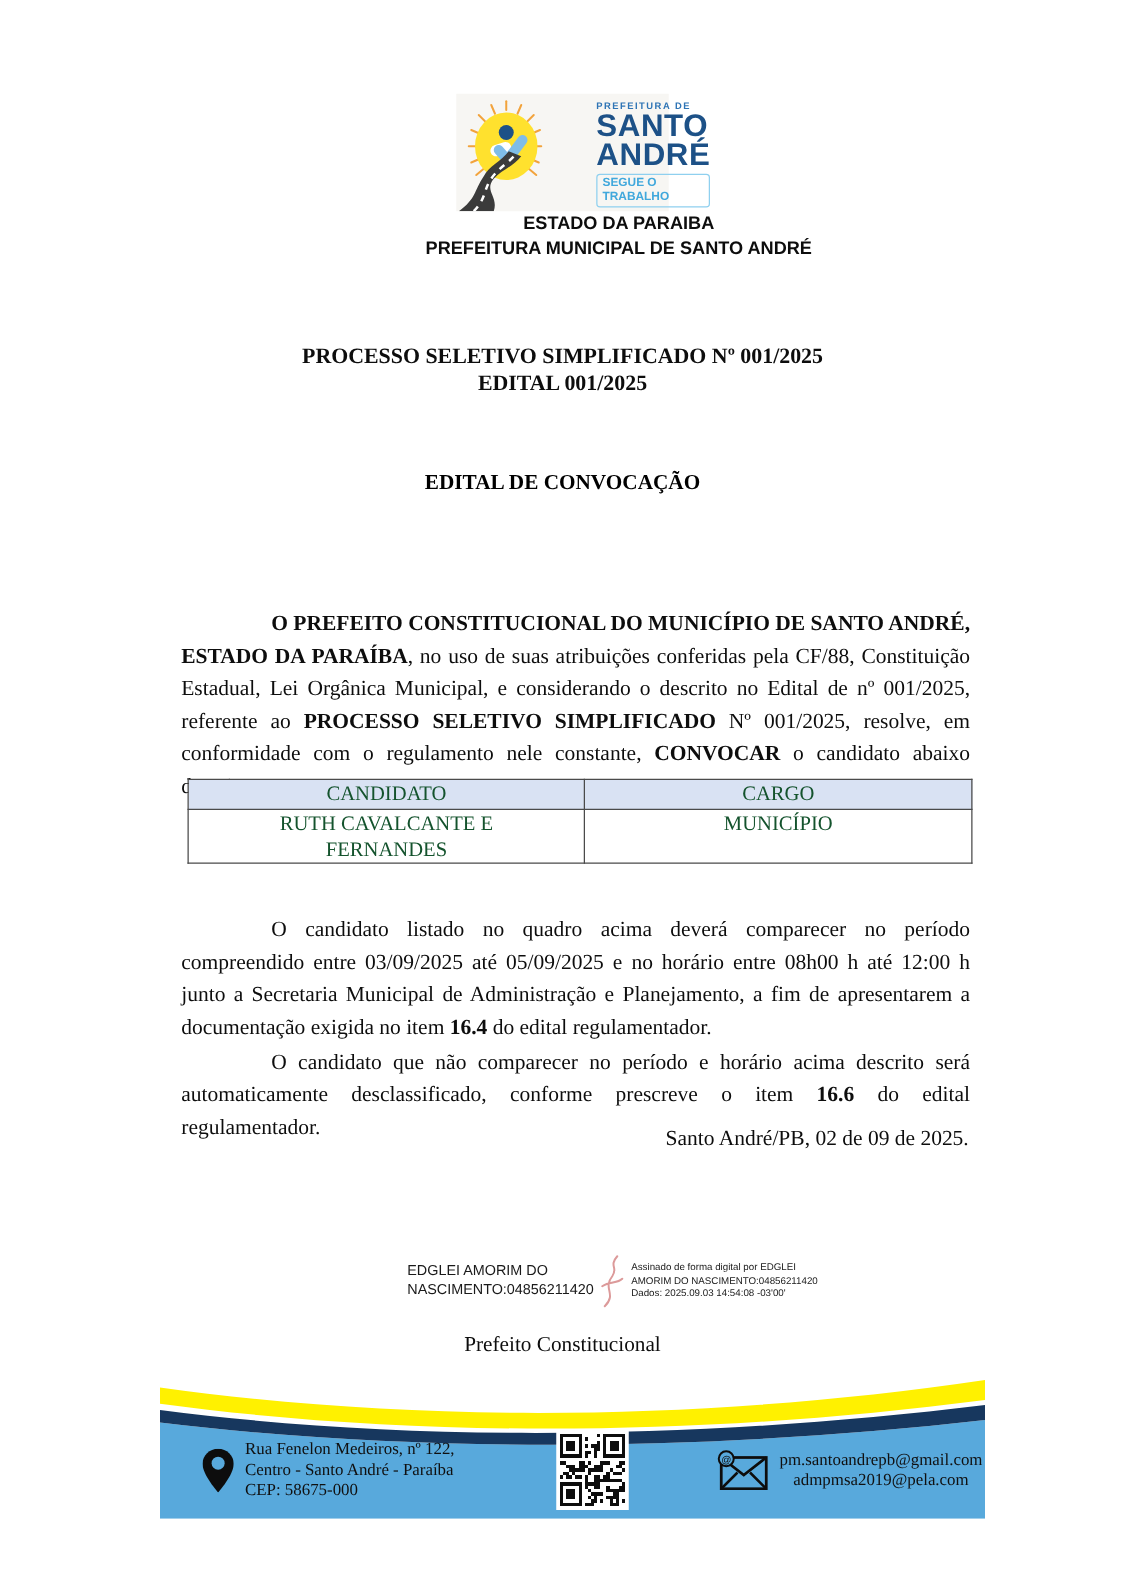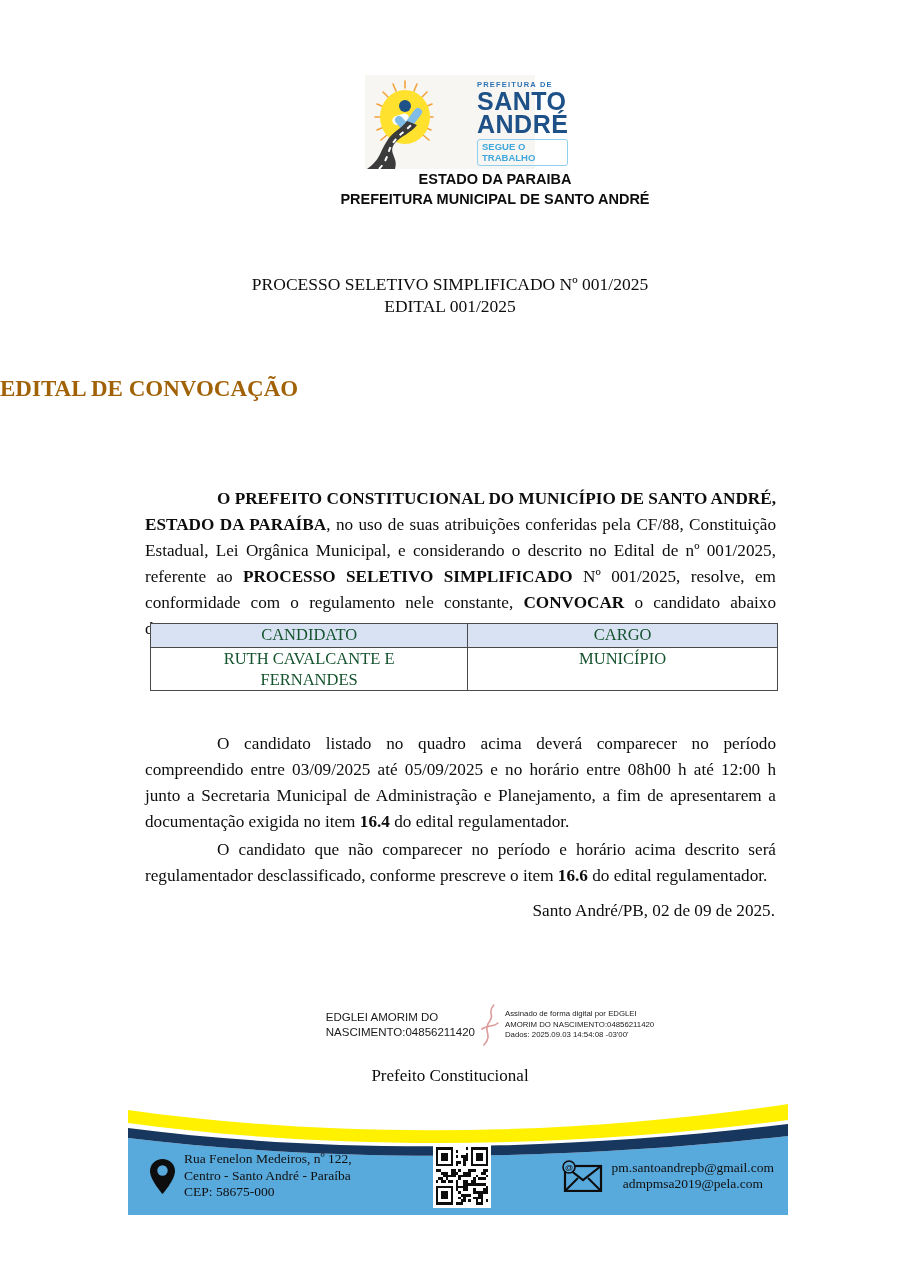--- a/index.html
+++ b/index.html
@@ -34,25 +34,25 @@
   
   .org-lines {
     position:absolute; top:169px; left:0; width:100%; text-align:center;
     font-family:"Liberation Sans", sans-serif; font-weight:bold;
     font-size:14.5px; line-height:20px; color:#0d0d0d;padding-left:45px;
   }
 
   
   .doc-title {
     position:absolute; top:273px; left:0; width:100%; text-align:center;
-    font-weight:normal; font-size:17.5px; line-height:22px; color:#0d0d0d;
+    font-weight:bold; font-size:17.5px; line-height:22px; color:#0d0d0d;
   }
   .doc-subtitle {
-    position:absolute; top:376px; left:0; width:100%; 
-    font-weight:bold; font-size:23px; color:#a16207;
+    position:absolute; top:376px; left:0; width:100%; text-align:center;
+    font-weight:bold; font-size:17px; color:#000000;
   }
 
   
   .para {
     position:absolute; left:145px; width:631px;
     font-size:17.2px; line-height:26px; text-align:justify;
     text-indent:72px; color:#0d0d0d;
   }
   .p1 { top:469px; }
   .p2 { top:714px; }
@@ -93,21 +93,21 @@
     position:absolute; top:1066px; left:0; width:100%; text-align:center;
     font-size:17px; color:#0d0d0d;
   }
 
   
   .footer {
     position:absolute; left:128px; top:1104px; width:660px; height:111px;
   }
   .footer-waves { position:absolute; left:0; top:0; width:660px; height:111px; }
   .footer-content {
-    position:absolute; left:0; bottom:3px; width:100%; height:72px;
+    position:absolute; left:12px; bottom:3px; width:100%; height:72px;
     display:flex; align-items:center; justify-content:space-between;
   }
   .footer-addr {
     display:flex; align-items:center; gap:9px; margin-left:22px;
   }
   .footer-addr-text {
     font-size:13.5px; line-height:16.5px; color:#101010;
   }
   .qr-box { background:#ffffff; padding:3px; line-height:0; margin-left:12px; }
   .footer-emails {
@@ -186,21 +186,21 @@
           <span class="cell-line">RUTH CAVALCANTE E</span>
           <span class="cell-line">FERNANDES</span>
         </td>
         <td>MUNICÍPIO</td>
       </tr>
     </tbody>
   </table>
 
   <p class="para p2"><span>O candidato listado no quadro acima deverá comparecer no período compreendido entre 03/09/2025 até 05/09/2025 e no horário entre 08h00 h até 12:00 h junto a Secretaria Municipal de Administração e Planejamento, a fim de apresentarem a documentação exigida no item </span><b>16.4</b><span> do edital regulamentador.</span></p>
 
-  <p class="para p3"><span>O candidato que não comparecer no período e horário acima descrito será regulamentador desclassificado, conforme prescreve o item </span><b>16.6</b><span> do edital regulamentador.</span></p>
+  <p class="para p3"><span>O candidato que não comparecer no período e horário acima descrito será automaticamente desclassificado, conforme prescreve o item </span><b>16.6</b><span> do edital regulamentador.</span></p>
 
   <div class="dateline">Santo André/PB, 02 de 09 de 2025.</div>
 
   <div class="sig-stamp">
     <div class="stamp-name">
       <div>EDGLEI AMORIM DO</div>
       <div>NASCIMENTO:04856211420</div>
     </div>
     <div class="stamp-flourish">
       <svg viewBox="0 0 20 44" width="20" height="44">

